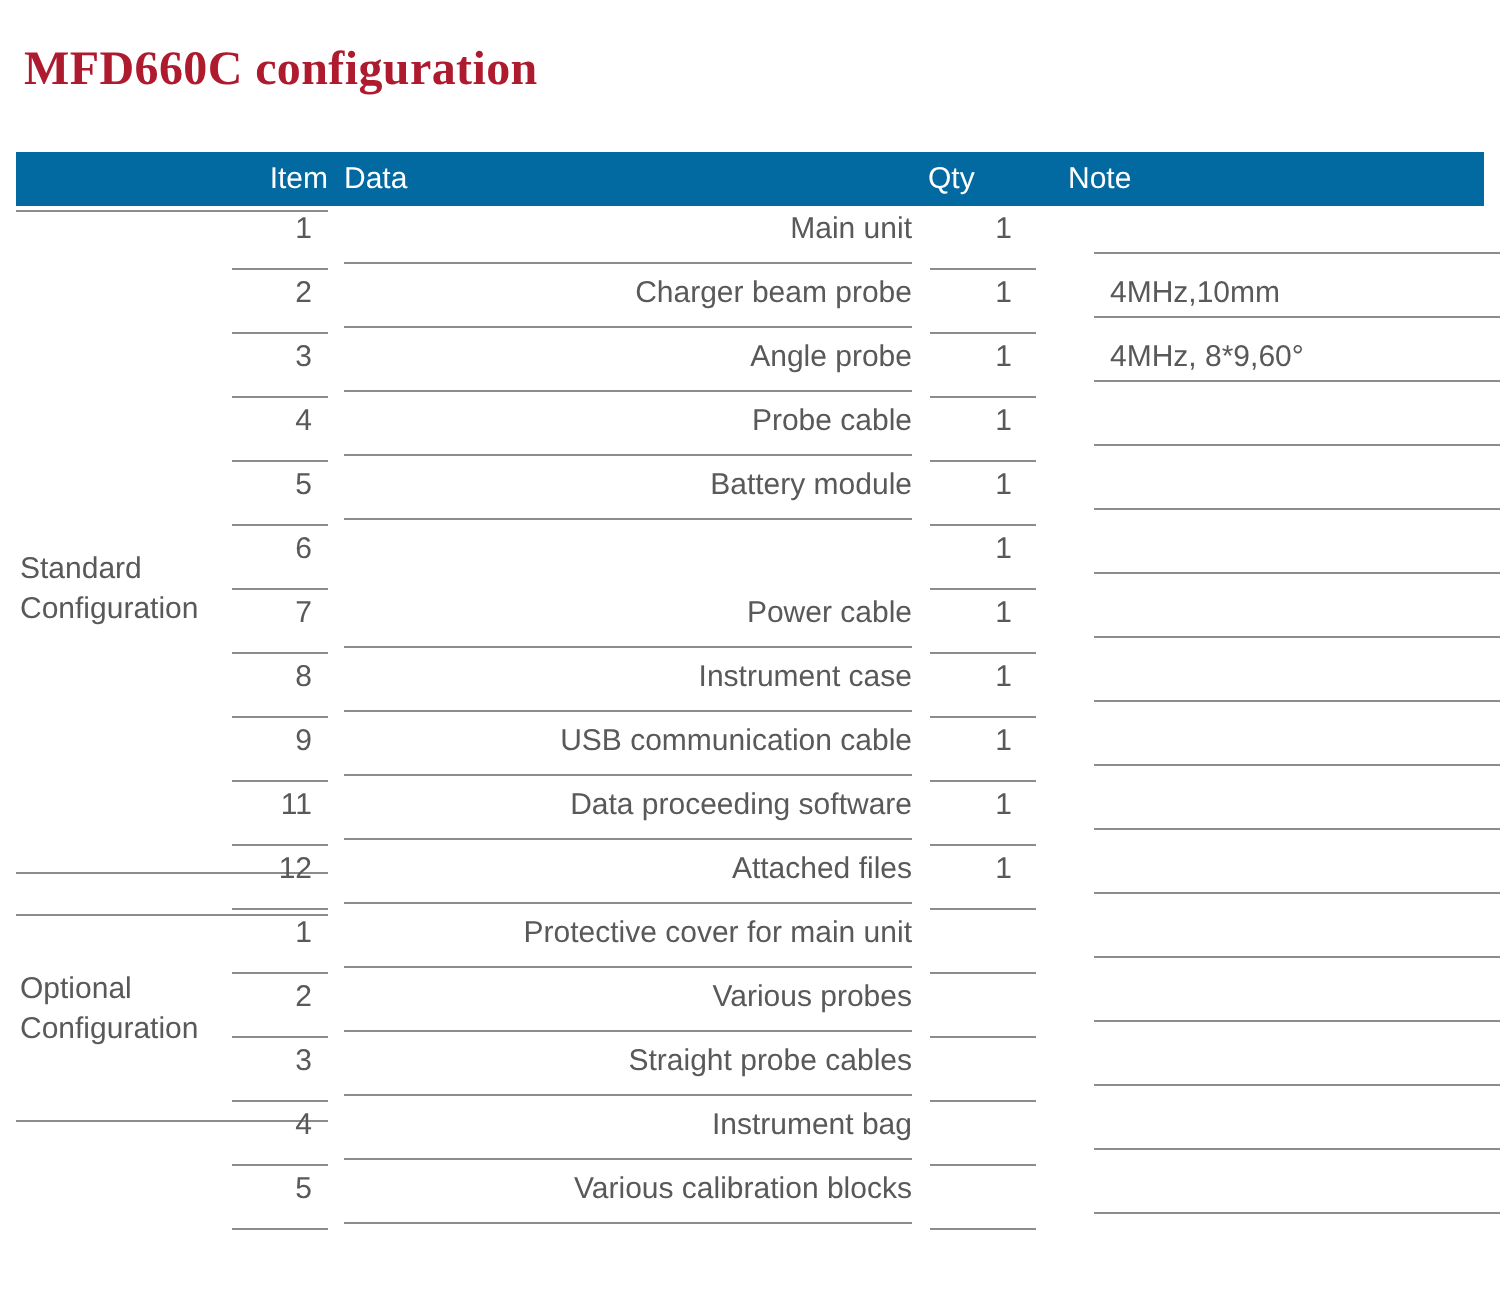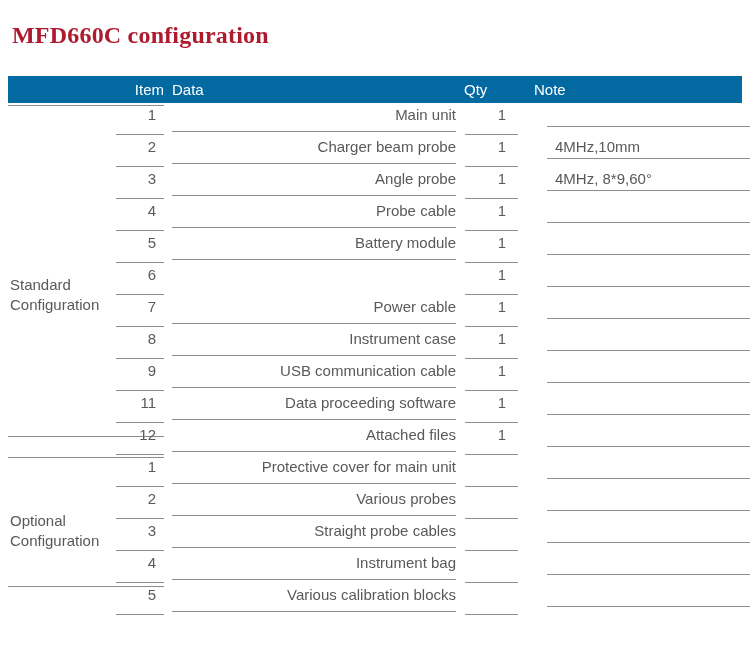--- a/index.html
+++ b/index.html
@@ -230,21 +230,21 @@
         <div class="cell c-qty">1</div>
         <div class="cell c-note"></div>
       </div>
       <div class="row" style="top: 320px;">
         <div class="cell c-item">12</div>
         <div class="cell c-name">Attached files</div>
         <div class="cell c-qty">1</div>
         <div class="cell c-note"></div>
       </div>
       <div class="group-top-rule" style="top: 354px;"></div>
-      <div class="group-label" style="top: 372px; height: 112px;">
+      <div class="group-label" style="top: 346px; height: 112px;">
         <span class="gl-text">Optional<br>Configuration</span>
       </div>
       <div class="row" style="top: 352px;">
         <div class="cell c-item">1</div>
         <div class="cell c-name">Protective cover for main unit</div>
         <div class="cell c-qty"></div>
         <div class="cell c-note"></div>
       </div>
       <div class="row" style="top: 384px;">
         <div class="cell c-item">2</div>

